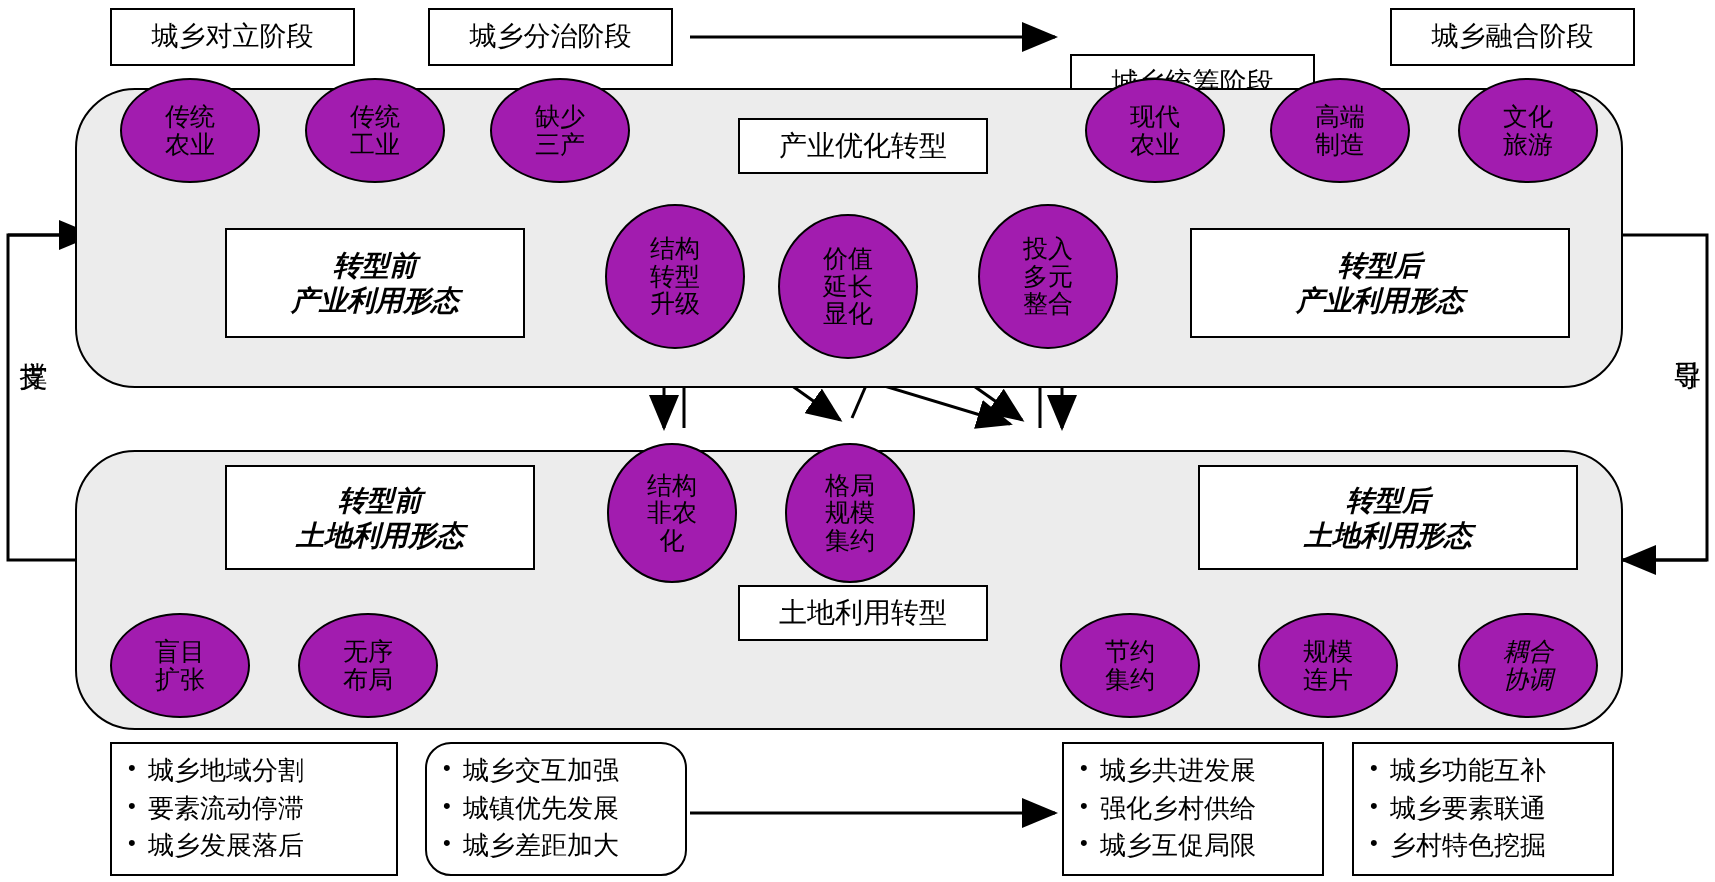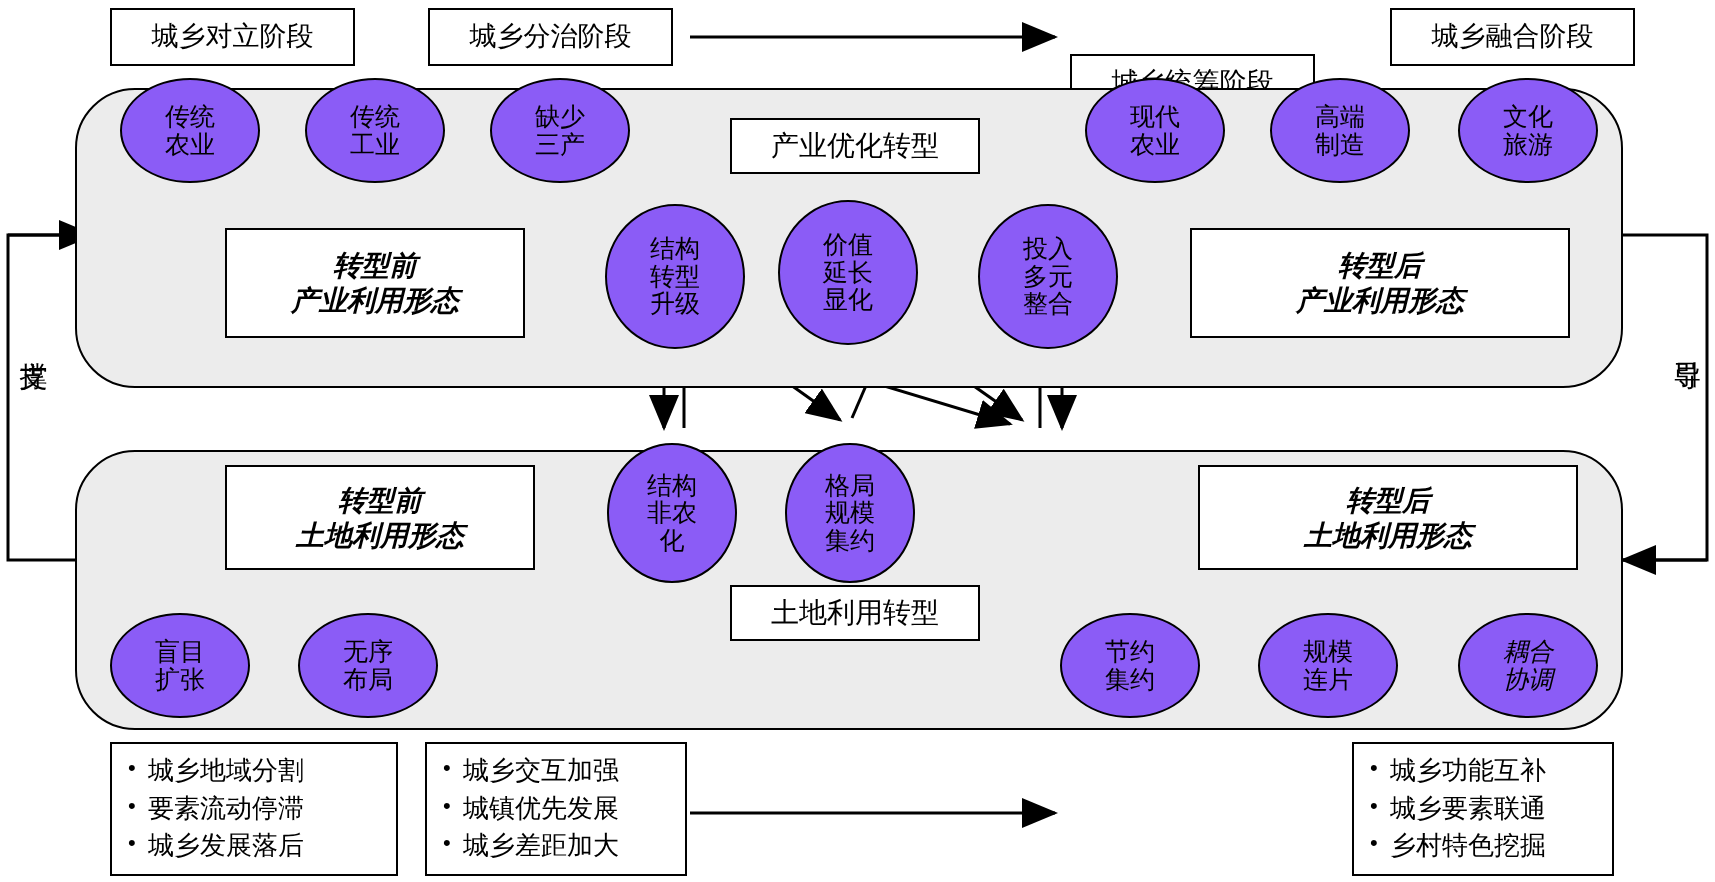--- a/index.html
+++ b/index.html
@@ -1,27 +1,27 @@
 <!DOCTYPE html>
 <html><head>
 <meta charset="utf-8">
 <style>
   html,body{margin:0;padding:0;background:#fff;}
   body{font-family:"Liberation Sans","DejaVu Sans",sans-serif;}
   #stage{position:relative;width:1715px;height:882px;background:#fff;overflow:hidden;}
   .box{position:absolute;box-sizing:border-box;border:2px solid #000;background:#fff;
        display:flex;align-items:center;justify-content:center;text-align:center;line-height:1.15;}
   .stage-box{font-size:27px;}
-  .ellipse{position:absolute;box-sizing:border-box;border:2px solid #000;background:#8b5cf6;border-radius:50%;
+  .ellipse{position:absolute;box-sizing:border-box;border:2px solid #000;background:#a21caf;border-radius:50%;
            display:flex;align-items:center;justify-content:center;text-align:center;font-size:25px;line-height:1.1;}
   .panel{position:absolute;box-sizing:border-box;border:2px solid #000;background:#ececec;border-radius:60px;}
   .bigbox{position:absolute;box-sizing:border-box;border:2px solid #000;background:#fff;
           display:flex;align-items:center;justify-content:center;text-align:center;font-weight:bold;font-size:28px;line-height:1.25;font-style:italic;}
   .label-box{position:absolute;box-sizing:border-box;border:2px solid #000;background:#fff;
-             display:flex;align-items:center;justify-content:center;font-size:28px;}
+             display:flex;align-items:center;justify-content:center;font-size:28px;margin-left:8px;}
   .bullets{position:absolute;box-sizing:border-box;border:2px solid #000;background:#fff;padding:8px 0 8px 14px;}
   .bullets ul{margin:0;padding:0 0 0 22px;list-style:none;}
   .bullets li{font-size:26px;line-height:1.45;position:relative;white-space:nowrap;}
   .bullets li:before{content:"\2022";position:absolute;left:-20px;top:0;font-size:22px;}
   .side-label{position:absolute;font-size:28px;text-align:center;line-height:1.1;}
   svg.lay{position:absolute;left:0;top:0;width:1715px;height:882px;pointer-events:none;}
   .vtext{writing-mode:vertical-rl;text-orientation:upright;}
 </style>
 </head>
 <body>
@@ -137,21 +137,21 @@
 旅游</div>
 
   <div class="bigbox" style="left:225px;top:228px;width:300px;height:110px;white-space:pre-line;">转型前
 产业利用形态</div>
   <div class="bigbox" style="left:1190px;top:228px;width:380px;height:110px;white-space:pre-line;">转型后
 产业利用形态</div>
 
   <div class="ellipse" style="left:605px;top:204px;width:140px;height:145px;white-space:pre-line;">结构
 转型
 升级</div>
-  <div class="ellipse" style="left:778px;top:200px;width:140px;height:145px;white-space:pre-line;">价值
+  <div class="ellipse" style="left:778px;top:214px;width:140px;height:145px;white-space:pre-line;">价值
 延长
 显化</div>
   <div class="ellipse" style="left:978px;top:204px;width:140px;height:145px;white-space:pre-line;">投入
 多元
 整合</div>
 
   <div class="label-box" style="left:730px;top:585px;width:250px;height:56px;">土地利用转型</div>
 
   <div class="bigbox" style="left:225px;top:465px;width:310px;height:105px;white-space:pre-line;">转型前
 土地利用形态</div>
@@ -177,27 +177,34 @@
   <div class="ellipse" style="left:1458px;top:613px;width:140px;height:105px;white-space:pre-line;font-style:italic;">耦合
 协调</div>
 
   <div class="bullets" style="left:110px;top:742px;width:288px;height:134px;">
     <ul>
       <li>城乡地域分割</li>
       <li>要素流动停滞</li>
       <li>城乡发展落后</li>
     </ul>
   </div>
-  <div class="bullets" style="left:425px;top:742px;width:262px;height:134px;">
+  <div class="bullets" style="left:425px;top:742px;width:262px;height:134px;border-radius:26px;">
     <ul>
       <li>城乡交互加强</li>
       <li>城镇优先发展</li>
       <li>城乡差距加大</li>
     </ul>
   </div>
+  <div class="bullets" style="left:1062px;top:742px;width:262px;height:134px;">
+    <ul>
+      <li>城乡共进发展</li>
+      <li>强化乡村供给</li>
+      <li>城乡互促局限</li>
+    </ul>
+  </div>
   <div class="bullets" style="left:1352px;top:742px;width:262px;height:134px;">
     <ul>
       <li>城乡功能互补</li>
       <li>城乡要素联通</li>
       <li>乡村特色挖掘</li>
     </ul>
   </div>
 
 </div>
 

